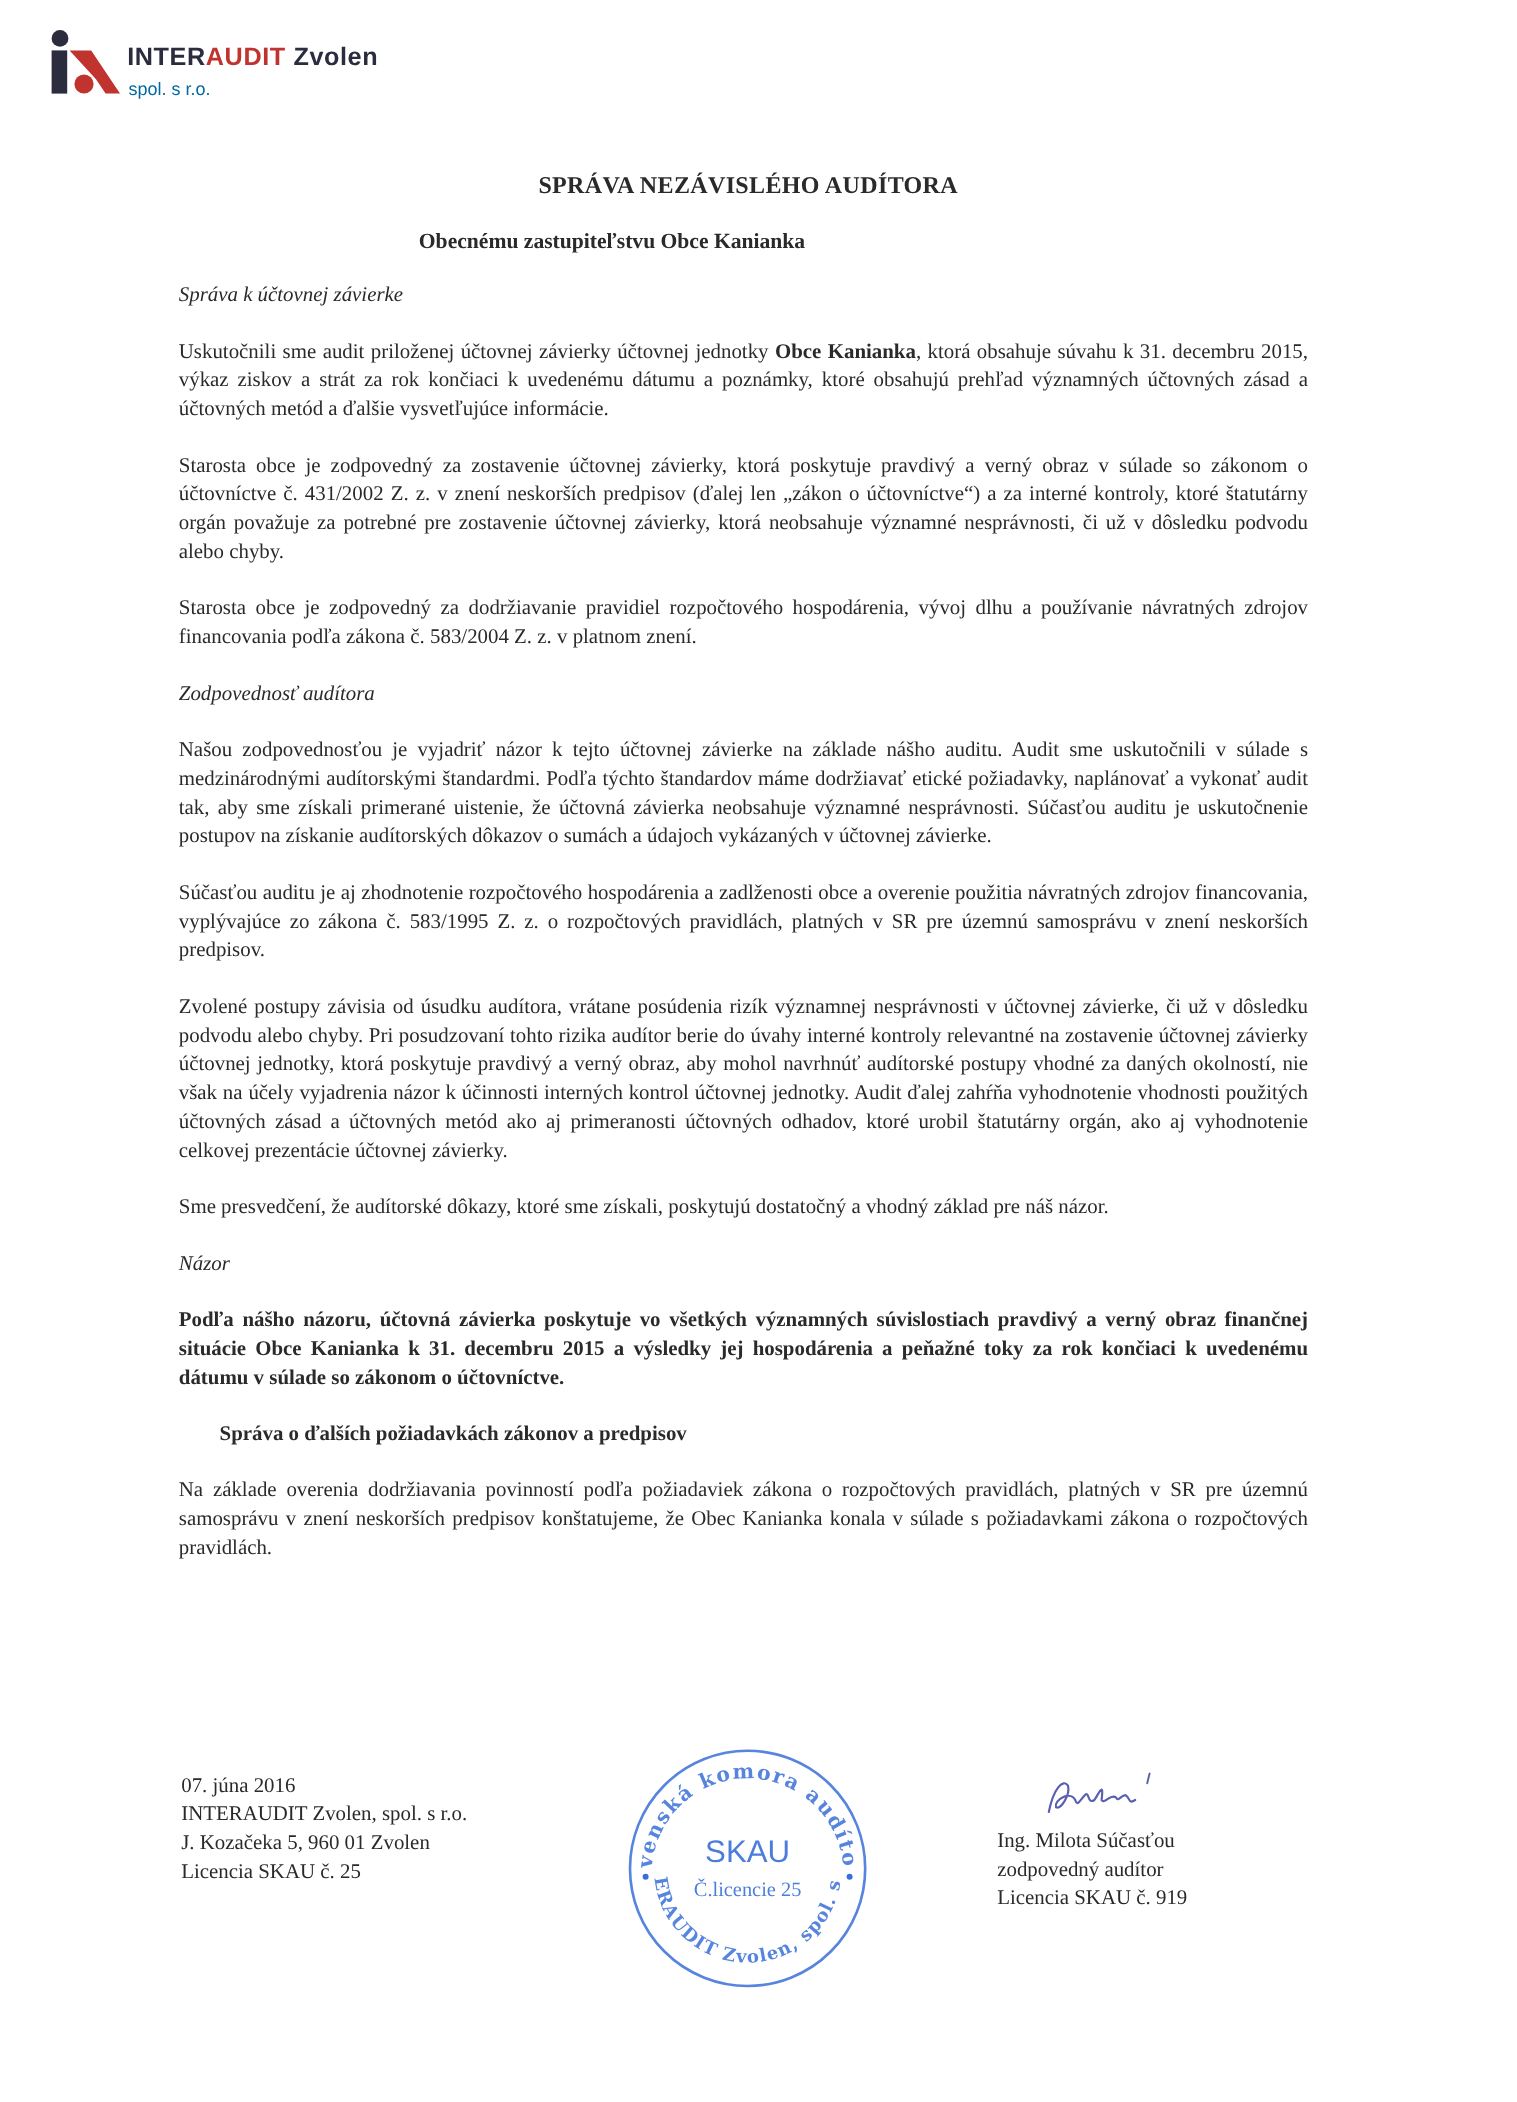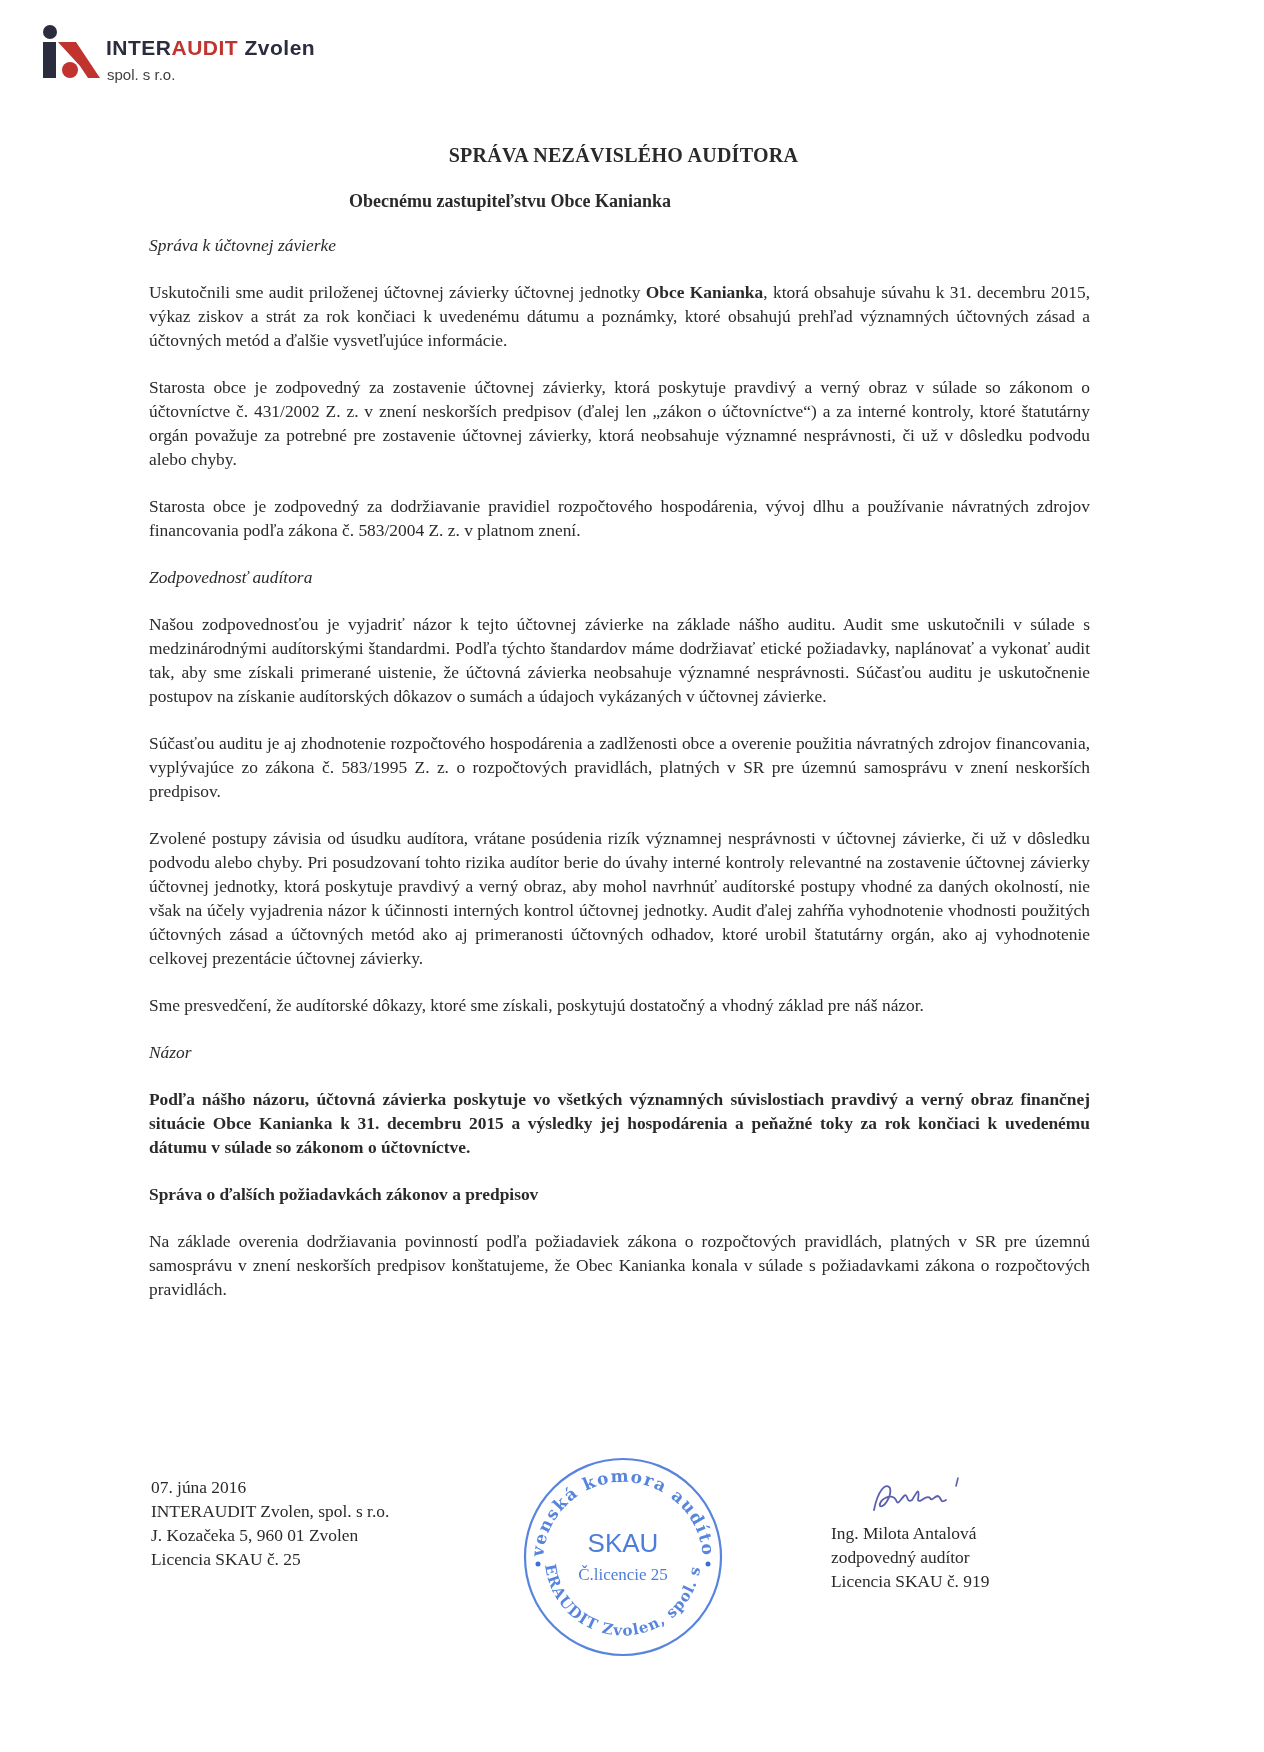--- a/index.html
+++ b/index.html
@@ -1,29 +1,29 @@
 <!DOCTYPE html>
 <html><head>
 <meta charset="utf-8">
 <style>
   html, body { margin:0; padding:0; background:#fff; }
   body { width:1264px; height:1752px; position:relative; overflow:hidden; font-family:"Liberation Serif", serif; color:#2a2a2a; }
   .logo { position:absolute; left:40px; top:24px; width:360px; height:60px; }
   .logo-mark { position:absolute; left:0; top:0; width:60px; height:56px; }
   .logo-text { position:absolute; left:66px; top:12px; font-family:"Liberation Sans", sans-serif; font-weight:bold; font-size:21px; letter-spacing:0.5px; color:#2b2d3e; white-space:nowrap; }
   .logo-text .red { color:#c0332f; }
-  .logo-sub { position:absolute; left:67px; top:42px; font-family:"Liberation Sans", sans-serif; font-size:15px; color:#404040; }
+  .logo-sub { position:absolute; left:67px; top:42px; font-family:"Liberation Sans", sans-serif; font-size:15px; color:#0369a1; }
   .title { position:absolute; left:0; width:1247px; top:144px; text-align:center; font-weight:bold; font-size:20px; letter-spacing:0.3px; }
   .subtitle { position:absolute; left:0; width:1020px; top:191px; text-align:center; font-weight:bold; font-size:18px; }
   .content { position:absolute; left:149px; width:941px; top:233px; font-size:17.4px; line-height:24px; }
   .content p { margin:0; text-align:justify; }
   .content .h-it { font-style:italic; margin-bottom:23px; }
   .content .para { margin-bottom:23px; }
   .content .bold { font-weight:bold; }
-  .content .h-bold { font-weight:bold; margin-bottom:23px; }
+  .content .h-bold { font-weight:bold; margin-bottom:23px;margin-left:34px; }
   .foot-left { position:absolute; left:151px; top:1475px; font-size:17.4px; line-height:24px; }
   .foot-left .date { }
   .foot-right { position:absolute; left:831px; top:1521px; font-size:17.4px; line-height:24px; }
   .stamp { position:absolute; left:518px; top:1452px; width:210px; height:210px; }
   .signature { position:absolute; left:868px; top:1470px; width:110px; height:50px; }
 </style>
 </head>
 <body>
 
 <div class="logo">
@@ -84,16 +84,16 @@
   <text x="105" y="100" text-anchor="middle" font-family="Liberation Sans, sans-serif" font-size="26" fill="#3a6fd8" opacity="0.9">SKAU</text>
   <text x="105" y="128" text-anchor="middle" font-family="Liberation Serif, serif" font-size="17" fill="#3a6fd8" opacity="0.9">Č.licencie 25</text>
 </svg>
 
 <svg class="signature" viewBox="0 0 110 50">
   <path d="M6 40 C 10 20, 18 12, 22 18 C 24 26, 16 38, 12 36 C 10 30, 24 22, 28 30 C 30 36, 32 30, 36 26 C 40 22, 38 34, 44 30 C 48 24, 52 14, 50 30 C 52 34, 58 24, 62 28 C 64 32, 66 26, 70 26 C 74 28, 72 34, 78 30" fill="none" stroke="#5a5fb0" stroke-width="1.8" stroke-linecap="round"></path>
   <path d="M90 8 L 88 16" stroke="#5a5fb0" stroke-width="1.6" stroke-linecap="round"></path>
 </svg>
 
 <div class="foot-right">
-  <div>Ing. Milota Antalová</div>
+  <div>Ing. Milota Súčasťou</div>
   <div>zodpovedný audítor</div>
   <div>Licencia SKAU č. 919</div>
 </div>
 
 </body></html>

